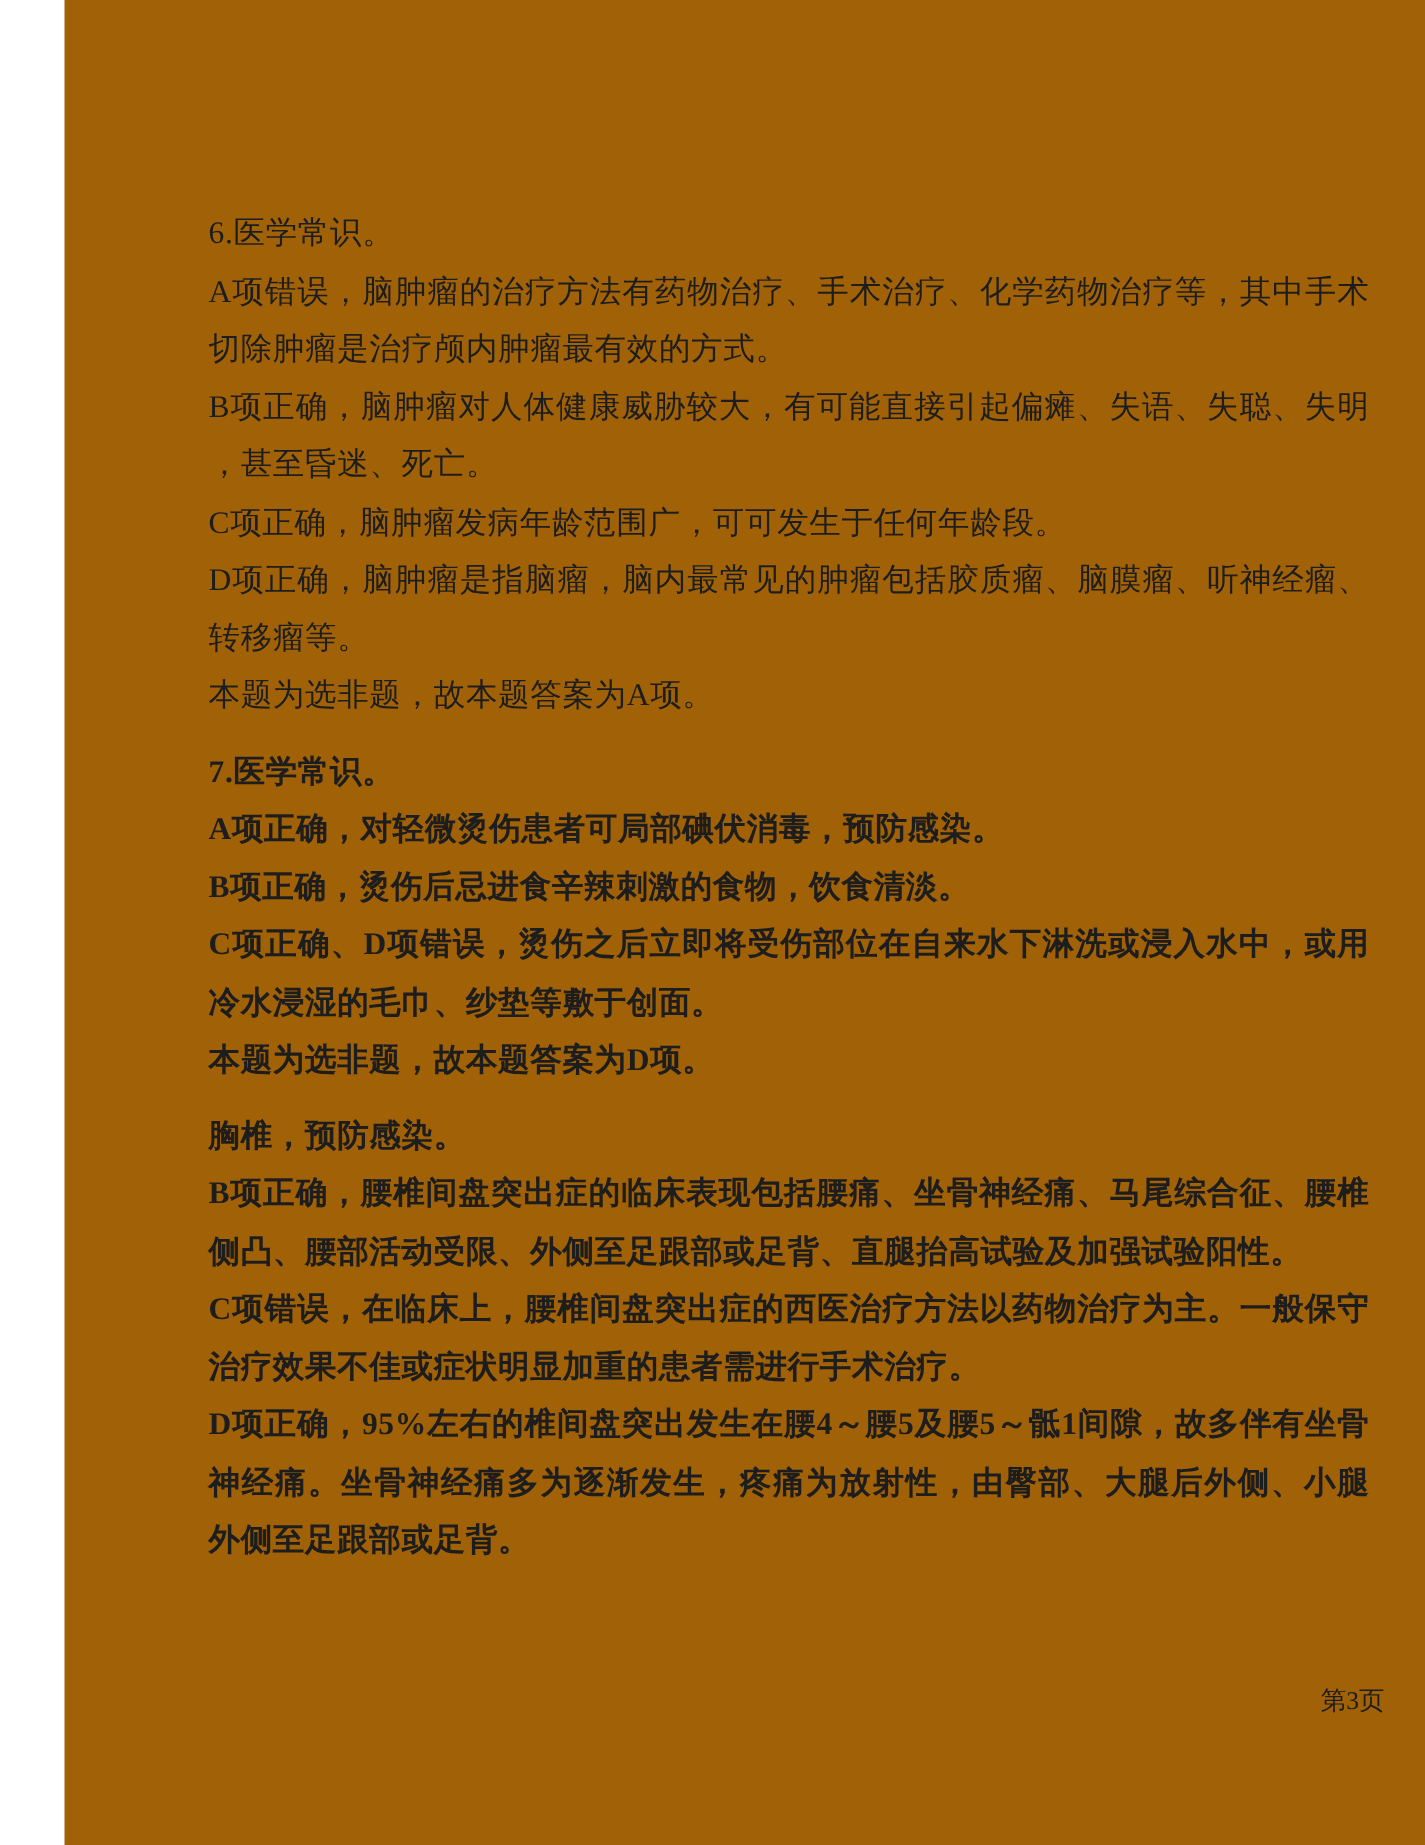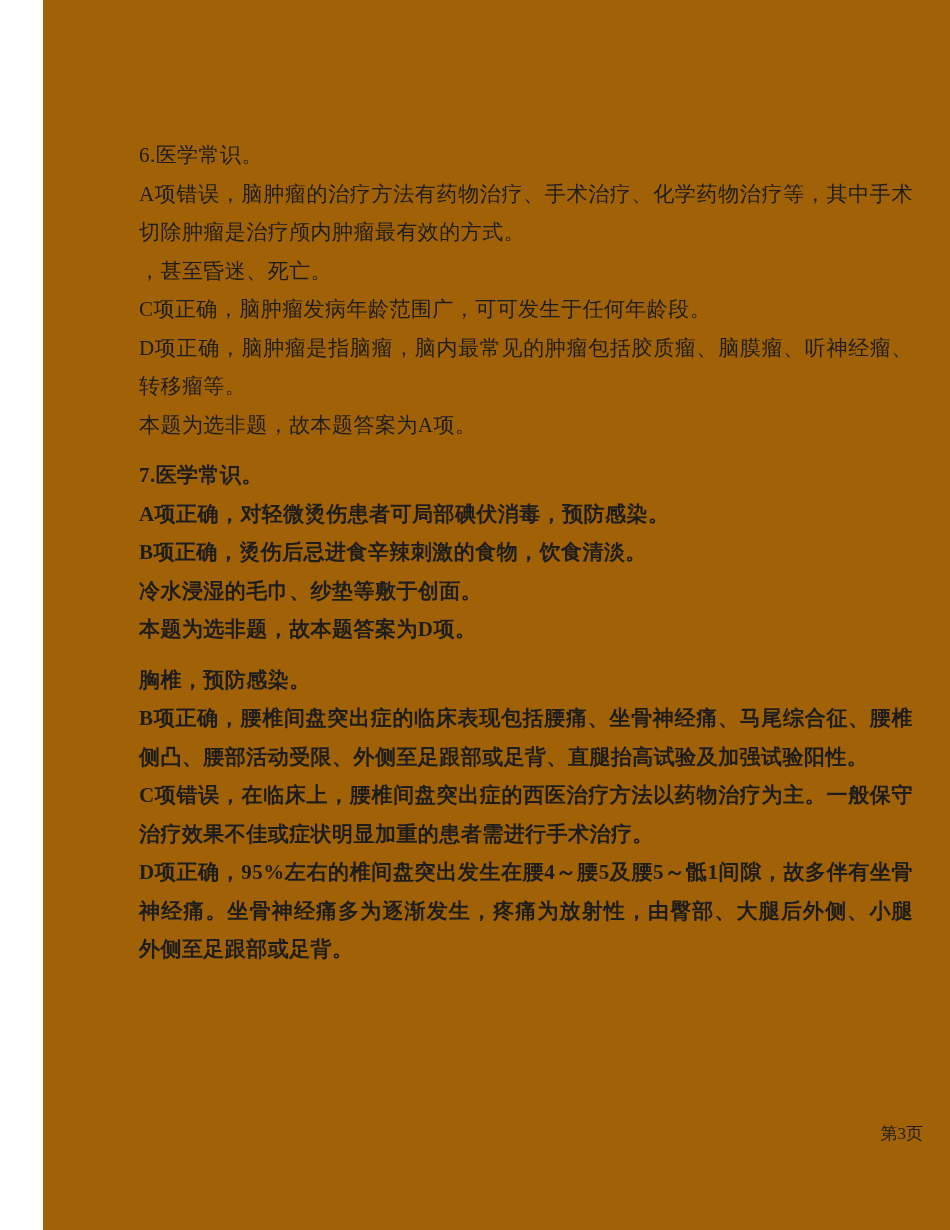--- a/index.html
+++ b/index.html
@@ -61,31 +61,33 @@
 </style>
 </head>
 <body>
 
 <div class="page">
   <main class="content">
   <section class="section">
     <div class="heading line">6.医学常识。</div>
   <div class="line justify">A项错误，脑肿瘤的治疗方法有药物治疗、手术治疗、化学药物治疗等，其中手术</div>
         <div class="line">切除肿瘤是治疗颅内肿瘤最有效的方式。</div>
+        <div class="line justify">B项正确，脑肿瘤对人体健康威胁较大，有可能直接引起偏瘫、失语、失聪、失明</div>
         <div class="line">，甚至昏迷、死亡。</div>
         <div class="line">C项正确，脑肿瘤发病年龄范围广，可可发生于任何年龄段。</div>
         <div class="line justify">D项正确，脑肿瘤是指脑瘤，脑内最常见的肿瘤包括胶质瘤、脑膜瘤、听神经瘤、</div>
         <div class="line">转移瘤等。</div>
         <div class="line">本题为选非题，故本题答案为A项。</div>
       </section>
 
   <section class="section">
     <div class="heading line">7.医学常识。</div>
   <div class="line">A项正确，对轻微烫伤患者可局部碘伏消毒，预防感染。</div>
         <div class="line">B项正确，烫伤后忌进食辛辣刺激的食物，饮食清淡。</div>
+        <div class="line justify">C项正确、D项错误，烫伤之后立即将受伤部位在自来水下淋洗或浸入水中，或用</div>
         <div class="line">冷水浸湿的毛巾、纱垫等敷于创面。</div>
         <div class="line">本题为选非题，故本题答案为D项。</div>
       </section>
 
   <section class="section">
         <div class="line">胸椎，预防感染。</div>
         <div class="line justify">B项正确，腰椎间盘突出症的临床表现包括腰痛、坐骨神经痛、马尾综合征、腰椎</div>
         <div class="line">侧凸、腰部活动受限、外侧至足跟部或足背、直腿抬高试验及加强试验阳性。</div>
         <div class="line justify">C项错误，在临床上，腰椎间盘突出症的西医治疗方法以药物治疗为主。一般保守</div>
         <div class="line">治疗效果不佳或症状明显加重的患者需进行手术治疗。</div>

